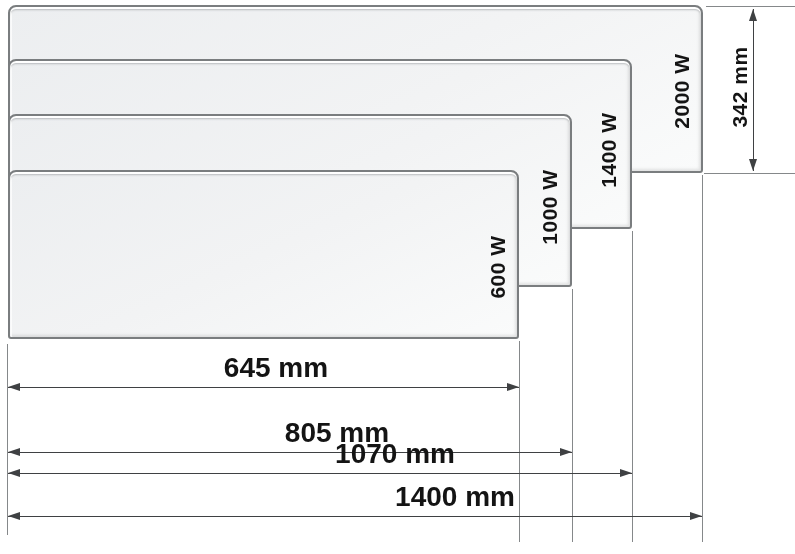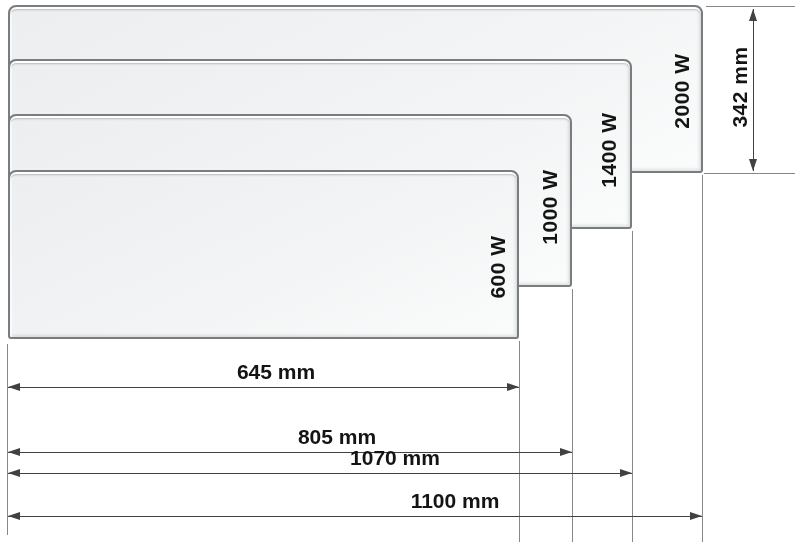--- a/index.html
+++ b/index.html
@@ -55,21 +55,21 @@
   .dim{position:absolute;left:8px;height:1px;background:#3f4143;z-index:6;}
   .dim-645 {top:387px;width:511px;}
   .dim-805 {top:452px;width:564px;}
   .dim-1070{top:473px;width:624px;text-decoration:underline;}
   .dim-1400{top:516px;width:694px;}
   .arr{position:absolute;width:0;height:0;}
   .a-left {left:0;top:-4px;border:4px solid transparent;border-left:0;border-right:12px solid #3f4143;}
   .a-right{right:0;top:-4px;border:4px solid transparent;border-right:0;border-left:12px solid #3f4143;}
   .dim-label{
     position:absolute;bottom:4px;transform:translateX(-50%);
-    font-size:21px;font-weight:bold;white-space:nowrap;margin-top:32px;
+    font-size:28px;font-weight:bold;white-space:nowrap;margin-top:32px;
   }
   .dim-645  .dim-label{left:268px;}
   .dim-805  .dim-label{left:329px;}
   .dim-1070 .dim-label{left:387px;}
   .dim-1400 .dim-label{left:447px;}
 
   
   .vdim{position:absolute;left:753px;top:9px;width:1px;height:162px;background:#3f4143;z-index:6;}
   .a-up  {top:0;left:-4px;border:4px solid transparent;border-top:0;border-bottom:12px solid #3f4143;}
   .a-down{bottom:0;left:-4px;border:4px solid transparent;border-bottom:0;border-top:12px solid #3f4143;}
@@ -114,16 +114,16 @@
     <span class="dim-label">805 mm</span>
   </div>
   <div class="dim dim-1070">
     <span class="arr a-left"></span>
     <span class="arr a-right"></span>
     <span class="dim-label">1070 mm</span>
   </div>
   <div class="dim dim-1400">
     <span class="arr a-left"></span>
     <span class="arr a-right"></span>
-    <span class="dim-label">1100 mm</span>
+    <span class="dim-label">1400 mm</span>
   </div>
 
 </div>
 
 </body></html>

